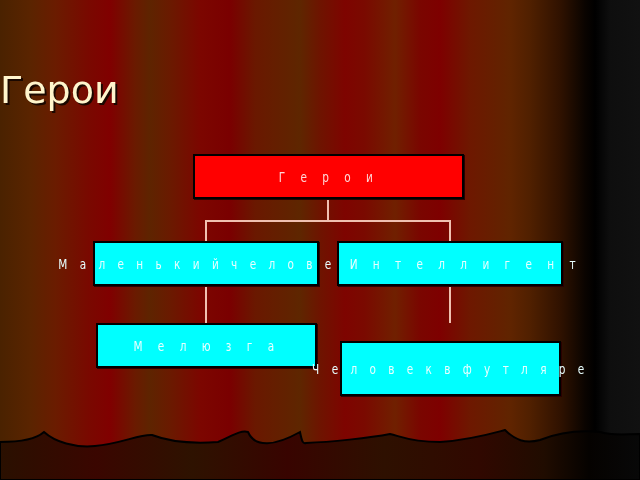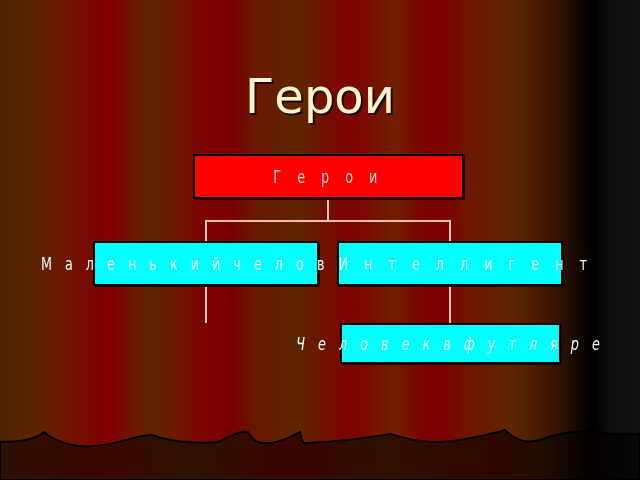--- a/index.html
+++ b/index.html
@@ -8,28 +8,28 @@
     position:absolute; left:0; top:0; width:640px; height:480px;
     background: linear-gradient(to right,
       #4a2200 0px, #5a2400 30px, #6a1c00 55px, #7a0800 90px, #800000 110px,
       #6a1a00 135px, #5e2400 150px, #6a1a00 170px, #7c0600 200px, #7a0000 230px,
       #6a1800 255px, #5e2600 300px, #6e1400 320px, #7e0400 345px, #7a0a00 365px,
       #702000 395px, #7a0600 420px, #7e0000 440px, #6e1800 470px, #602400 510px,
       #502000 530px, #301200 560px, #0a0400 585px, #000 595px, #0e0e0e 610px, #111 640px);
   }
   .curtain-bottom { position:absolute; left:0; top:420px; width:640px; height:60px; }
   .title {
-    position:absolute; left:0; width:640px; top:68px; text-align:center;
-    font-family:"DejaVu Sans","Liberation Sans",sans-serif; font-size:48px; color:#fff5cc;
+    position:absolute; left:0; width:640px; top:68px; 
+    font-family:"DejaVu Sans","Liberation Sans",sans-serif; font-size:38px; color:#fff5cc;
     text-shadow: 2px 2px 0 #1a0800; letter-spacing:0px;
   }
   .node {
     position:absolute; box-sizing:border-box; border:2px solid #000;
     display:flex; align-items:center; justify-content:center;
-    font-family:"DejaVu Sans","Liberation Sans",sans-serif; font-size:17px; color:#ffffff;
+    font-family:"DejaVu Sans","Liberation Sans",sans-serif; font-size:14px; color:#ffffff;
     letter-spacing:8px; box-shadow: 1px 1px 0 #2a0000; white-space:nowrap;
   }
   .node span { transform:scaleX(0.75); display:inline-block; }
   .red { background:#ff0000; color:#ffd8d8; }
   .cyan { background:#00ffff; color:#e8ffff; }
   .line { position:absolute; background:#f0c0b0; }
 </style>
 </head>
 <body>
 
@@ -65,17 +65,20 @@
     <span>Г е р о и</span>
   </div>
 
   <div class="node cyan" style="left:93px; top:241px; width:226px; height:45px;">
     <span style="letter-spacing:6px;">М а л е н ь к и й   ч е л о в е к</span>
   </div>
   <div class="node cyan" style="left:337px; top:241px; width:226px; height:45px;padding-left:32px;">
     <span>И н т е л л и г е н т</span>
   </div>
 
-  <div class="node cyan" style="left:340px; top:323px; width:221px; height:41px;font-style:italic;">
+  <div class="node cyan" style="left:96px; top:323px; width:221px; height:45px;">
+    <span>М е л ю з г а</span>
+  </div>
+  <div class="node cyan" style="left:340px; top:341px; width:221px; height:55px;">
     <span style="letter-spacing:6px;">Ч е л о в е к   в   ф у т л я р е</span>
   </div>
 
 </div>
 
 </body></html>

